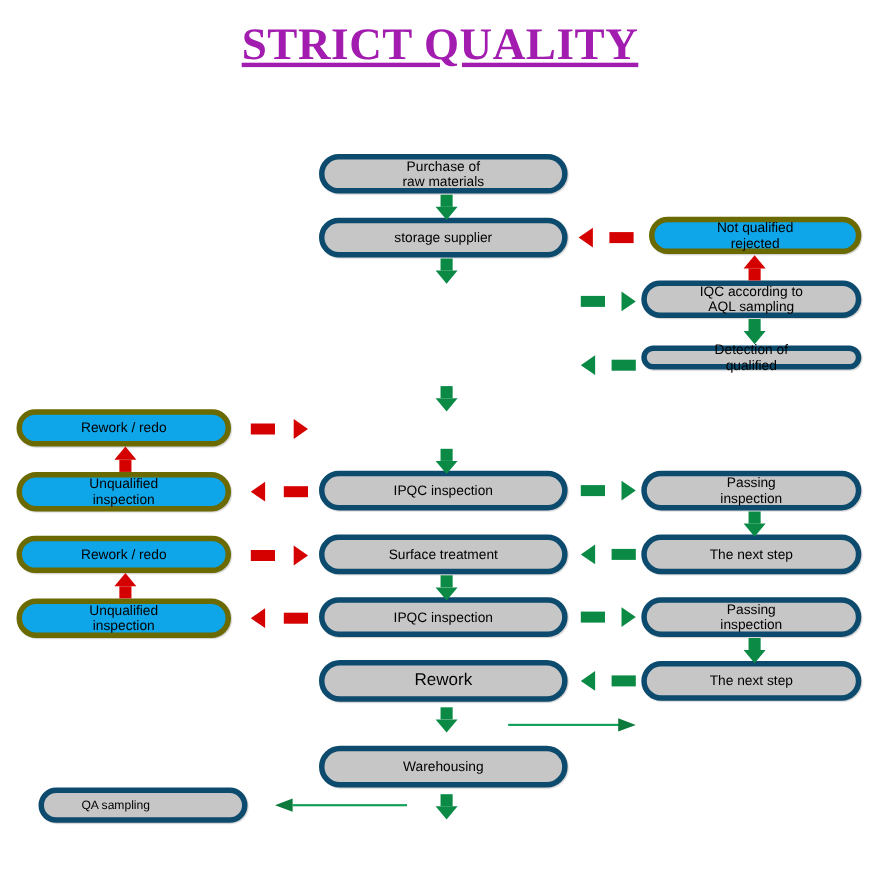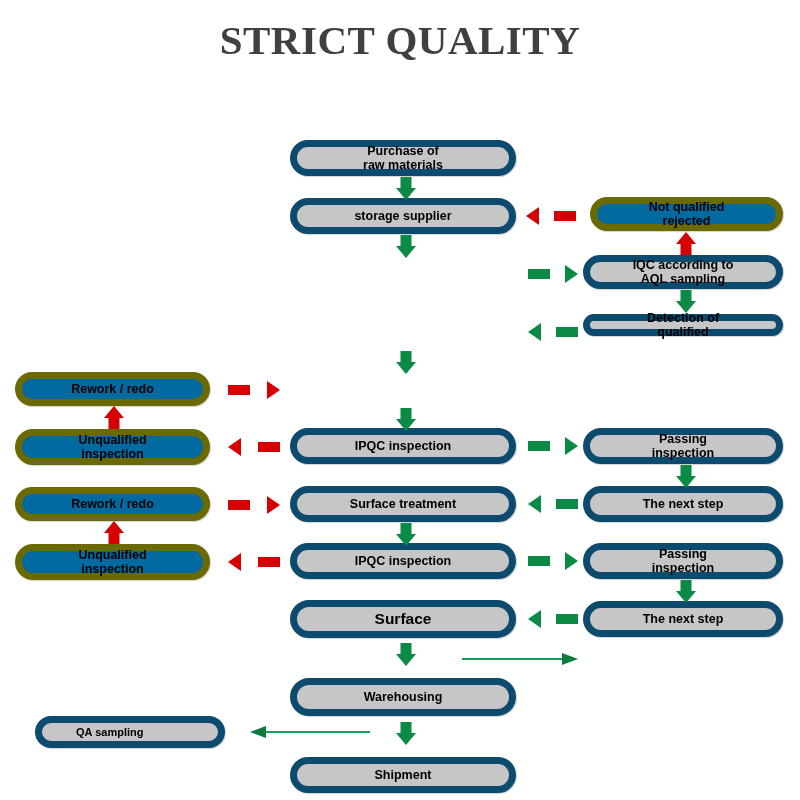--- a/index.html
+++ b/index.html
@@ -12,42 +12,42 @@
 
   
   .title{
     position:absolute;left:0;top:18px;width:800px;
     text-align:center;
     font-family:"Liberation Serif", serif;
     font-weight:bold;
     font-size:41px;
     line-height:45px;
     letter-spacing:0.5px;
-    color:#404040;
+    color:#a21caf;
+    text-decoration:underline;
   }
 
   
   .node{
     position:absolute;
     box-sizing:border-box;
-    border:7px solid #0c4a6e;
+    border:5px solid #0c4a6e;
     border-radius:20px;
     display:flex;
     align-items:center;
     justify-content:center;
     text-align:center;
     color:#000000;
     font-size:12.5px;
     line-height:14px;
     white-space:pre-line;
     box-shadow:1px 1px 1px rgba(0,0,0,.18);
-    font-weight:bold;
   }
   .gray{background:#c6c6c6;}
-  .yellow{background:#0369a1;border-color:#6a6a00;}
+  .yellow{background:#0ea5e9;border-color:#6a6a00;}
   .big{font-size:15.5px;}
   .small{font-size:11px;}
 
   
   .barrow{position:absolute;}
   
   .barrow.down .stem{position:absolute;left:50%;top:0;transform:translateX(-50%);width:11px;height:11px;}
   .barrow.down .head{position:absolute;left:50%;top:11px;transform:translateX(-50%);
       width:0;height:0;border-left:10px solid transparent;border-right:10px solid transparent;}
   
@@ -97,25 +97,24 @@
 
 
 
 
   <div class="node gray" style="left:290px;top:428px;width:226px;height:36px;">IPQC inspection</div>
 
   <div class="node gray" style="left:290px;top:486px;width:226px;height:36px;">Surface treatment</div>
 
   <div class="node gray" style="left:290px;top:543px;width:226px;height:36px;">IPQC inspection</div>
 
-  <div class="node gray big" style="left:290px;top:600px;width:226px;height:38px;">Surface</div>
+  <div class="node gray big" style="left:290px;top:600px;width:226px;height:38px;">Rework</div>
 
   <div class="node gray" style="left:290px;top:678px;width:226px;height:38px;">Warehousing</div>
 
-  <div class="node gray" style="left:290px;top:757px;width:226px;height:36px;">Shipment</div>
 
   <div class="node yellow" style="left:590px;top:197px;width:193px;height:34px;">Not qualified
 rejected</div>
 
   <div class="node gray" style="left:583px;top:255px;width:200px;height:34px;">IQC according to
 AQL sampling</div>
 
   <div class="node gray" style="left:583px;top:314px;width:200px;height:22px;">Detection of
 qualified</div>
 

